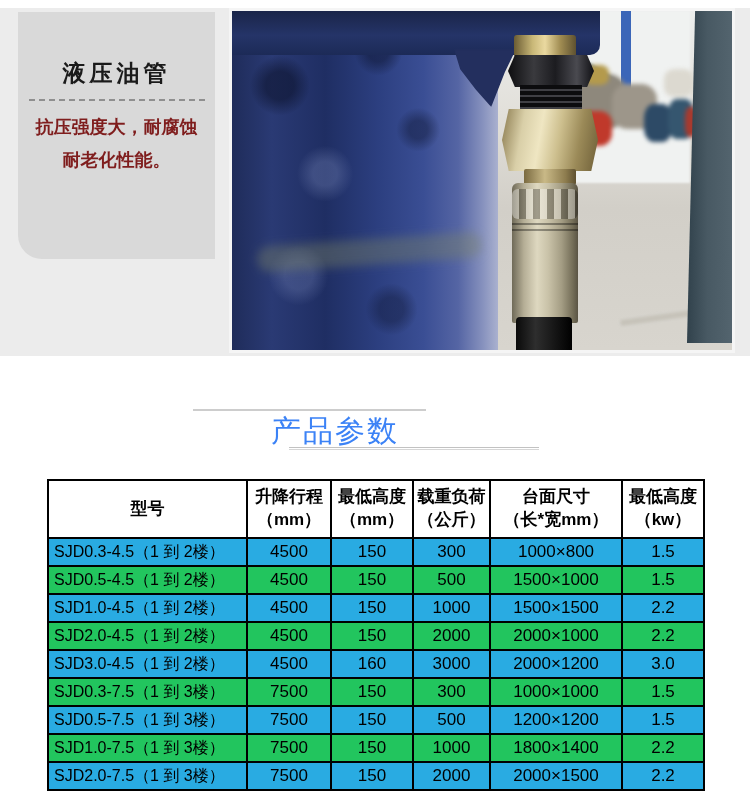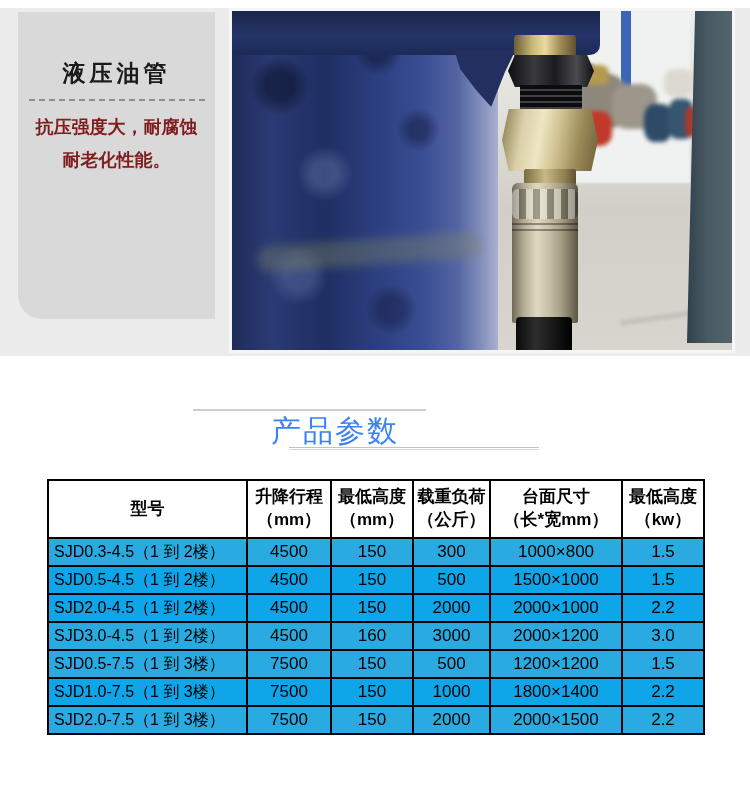--- a/index.html
+++ b/index.html
@@ -3,21 +3,21 @@
 <meta charset="utf-8">
 <style>
   * { margin:0; padding:0; box-sizing:border-box; }
   body { background:#ffffff; font-family:"Liberation Sans", sans-serif; }
   .page { position:relative; width:750px; height:811px; background:#ffffff; overflow:hidden; }
 
   
   .band { position:absolute; left:0; top:8px; width:750px; height:348px; background:#ececec; }
 
   
-  .feature-card { position:absolute; left:18px; top:12px; width:197px; height:307px;
+  .feature-card { position:absolute; left:18px; top:12px; width:197px; height:247px;
     background:#d9d9d9; border-bottom-left-radius:24px; text-align:center; }
   .feature-title { margin-top:46px; font-size:23px; font-weight:bold; letter-spacing:4px; color:#1a1a1a; }
   .feature-divider { width:176px; margin:10px auto 0; border-top:2px dashed #8f8f8f; height:0; }
   .feature-desc { margin-top:10px; font-size:18px; font-weight:bold; line-height:33px; color:#7f1d1d; }
 
   
   .photo { position:absolute; left:229px; top:8px; width:506px; height:345px;
     border:3px solid #f5f5f5; background:#dedbd4; overflow:hidden; }
   .photo * { position:absolute; }
   .ph-bg { left:0; top:0; width:500px; height:339px;
@@ -88,21 +88,21 @@
     font-size:30px; letter-spacing:2px; color:#3b82f6; }
   .title-line { position:absolute; left:289px; top:447px; width:250px; height:3px;
     background:linear-gradient(180deg,#c2c2c2 0 1px, transparent 1px 2px, #d6d6d6 2px 3px); }
 
   
   :root { --accent:#29abe2; }
   .params { position:absolute; left:47px; top:479px; width:656px; border-collapse:collapse;
     table-layout:fixed; font-family:"Liberation Sans", sans-serif; }
   .params th, .params td { border:2px solid #000; color:#000; overflow:hidden; white-space:nowrap; }
   .params th { height:58px; font-size:17px; font-weight:bold; line-height:1.35; text-align:center; background:#fff; }
-  .params td { height:28px; font-size:17px; text-align:center; background:#0ea5e9; }
+  .params td { height:28px; font-size:17px; text-align:center; background:#22c55e; }
   .params td.model { text-align:left; padding-left:5px; font-size:16px; }
   .params tr.hl td { background:var(--accent); }
   .c-model{width:199px}.c-stroke{width:84px}.c-min{width:82px}.c-load{width:77px}.c-size{width:132px}.c-power{width:82px}
 </style>
 </head>
 <body>
 
 <div class="page">
 
   <div class="band"></div>
@@ -197,36 +197,52 @@
         <td>1.5</td>
       </tr>
       <tr id="row-1">
         <td class="model">SJD0.5-4.5（1 到 2楼）</td>
         <td>4500</td>
         <td>150</td>
         <td>500</td>
         <td>1500×1000</td>
         <td>1.5</td>
       </tr>
+      <tr id="row-2" class="hl">
+        <td class="model">SJD1.0-4.5（1 到 2楼）</td>
+        <td>4500</td>
+        <td>150</td>
+        <td>1000</td>
+        <td>1500×1500</td>
+        <td>2.2</td>
+      </tr>
       <tr id="row-3">
         <td class="model">SJD2.0-4.5（1 到 2楼）</td>
         <td>4500</td>
         <td>150</td>
         <td>2000</td>
         <td>2000×1000</td>
         <td>2.2</td>
       </tr>
       <tr id="row-4" class="hl">
         <td class="model">SJD3.0-4.5（1 到 2楼）</td>
         <td>4500</td>
         <td>160</td>
         <td>3000</td>
         <td>2000×1200</td>
         <td>3.0</td>
       </tr>
+      <tr id="row-5">
+        <td class="model">SJD0.3-7.5（1 到 3楼）</td>
+        <td>7500</td>
+        <td>150</td>
+        <td>300</td>
+        <td>1000×1000</td>
+        <td>1.5</td>
+      </tr>
       <tr id="row-6" class="hl">
         <td class="model">SJD0.5-7.5（1 到 3楼）</td>
         <td>7500</td>
         <td>150</td>
         <td>500</td>
         <td>1200×1200</td>
         <td>1.5</td>
       </tr>
       <tr id="row-7">
         <td class="model">SJD1.0-7.5（1 到 3楼）</td>

